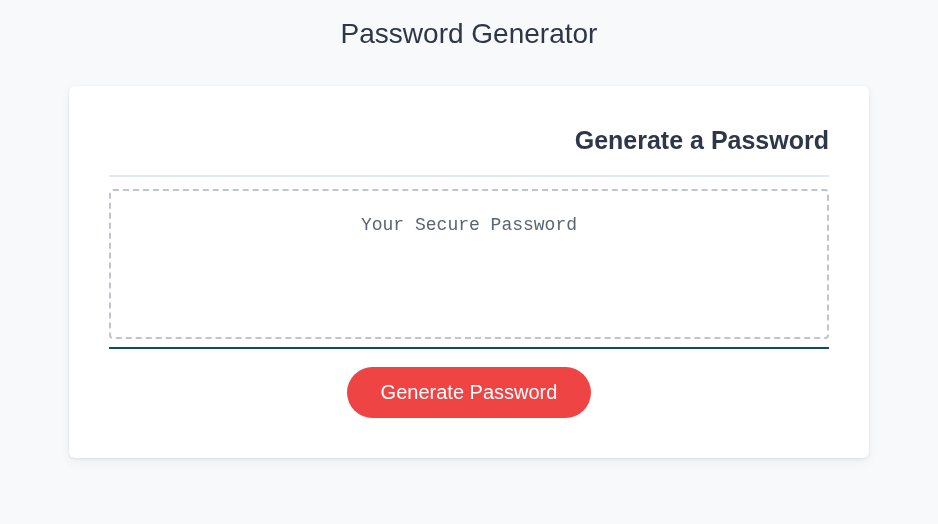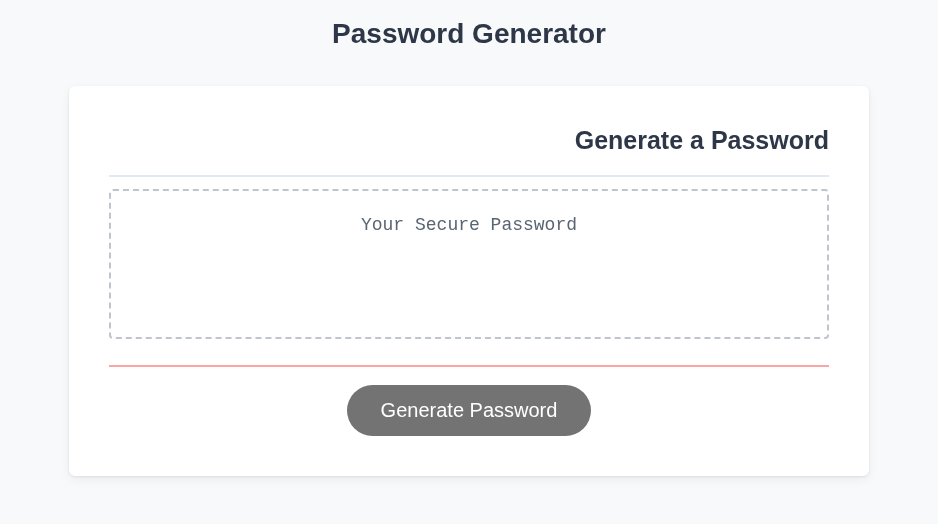--- a/index.html
+++ b/index.html
@@ -11,21 +11,21 @@
       font-family: -apple-system, BlinkMacSystemFont, "Segoe UI", Helvetica, Arial, sans-serif;
       background-color: #f8f9fa;
       width: 938px;
       height: 524px;
       overflow: hidden;
     }
     .page-title {
       text-align: center;
       color: #2d3748;
       font-size: 28px;
-      font-weight: 700;
+      font-weight: 400;
       padding-top: 18px;
       padding-bottom: 36px;
     }
     .card {
       background: #ffffff;
       width: 800px;
       margin: 0 auto;
       border-radius: 6px;
       box-shadow: 0 1px 3px rgba(0,0,0,0.08), 0 4px 12px rgba(0,0,0,0.05);
       padding: 40px 40px 40px 40px;
@@ -37,22 +37,22 @@
       padding-bottom: 20px;
       border-bottom: 2px solid #e2e8f0;
       margin-bottom: 12px;
     }
     .card-title {
       color: #2d3748;
       font-size: 25px;
       font-weight: 700;
     }
     .card-body {
-      padding-bottom: 22px;
-      border-bottom: 2px solid #fca5a5;
+      padding-bottom: 4px;
+      border-bottom: 2px solid #0c4a6e;
       margin-bottom: 14px;
     }
     .password-output {
       width: 100%;
       min-height: 150px;
       border: 2px dashed #c0c4cc;
       border-radius: 4px;
       resize: none;
       font-family: "Courier New", Courier, monospace;
       font-size: 18px;
@@ -66,21 +66,21 @@
     }
     .password-output::placeholder {
       color: #5a6572;
       opacity: 1;
     }
     .card-footer {
       text-align: center;
       padding-top: 4px;
     }
     .generate-btn {
-      background-color: #737373;
+      background-color: #ef4444;
       color: #ffffff;
       border: none;
       border-radius: 28px;
       font-size: 20px;
       font-weight: 400;
       padding: 14px 34px;
       cursor: pointer;
       font-family: inherit;
     }
   </style>

